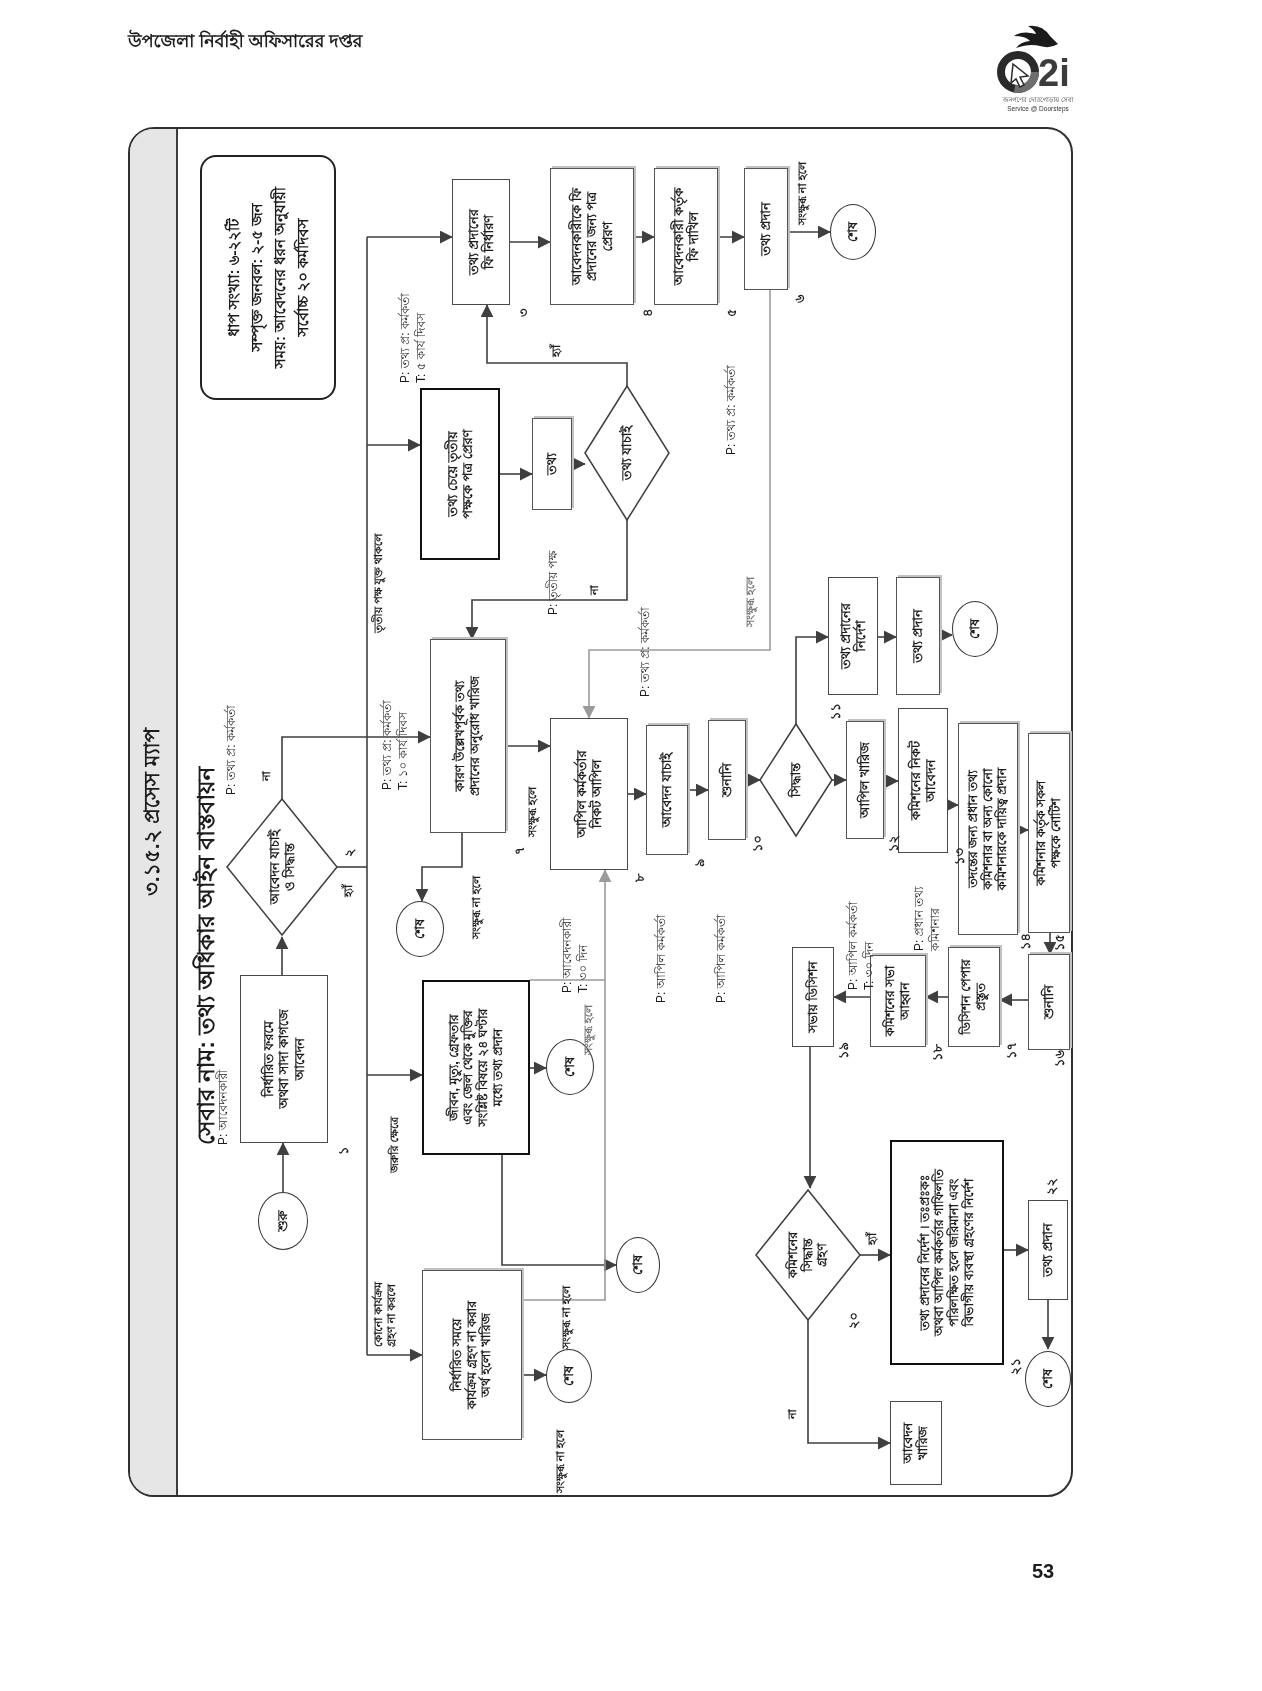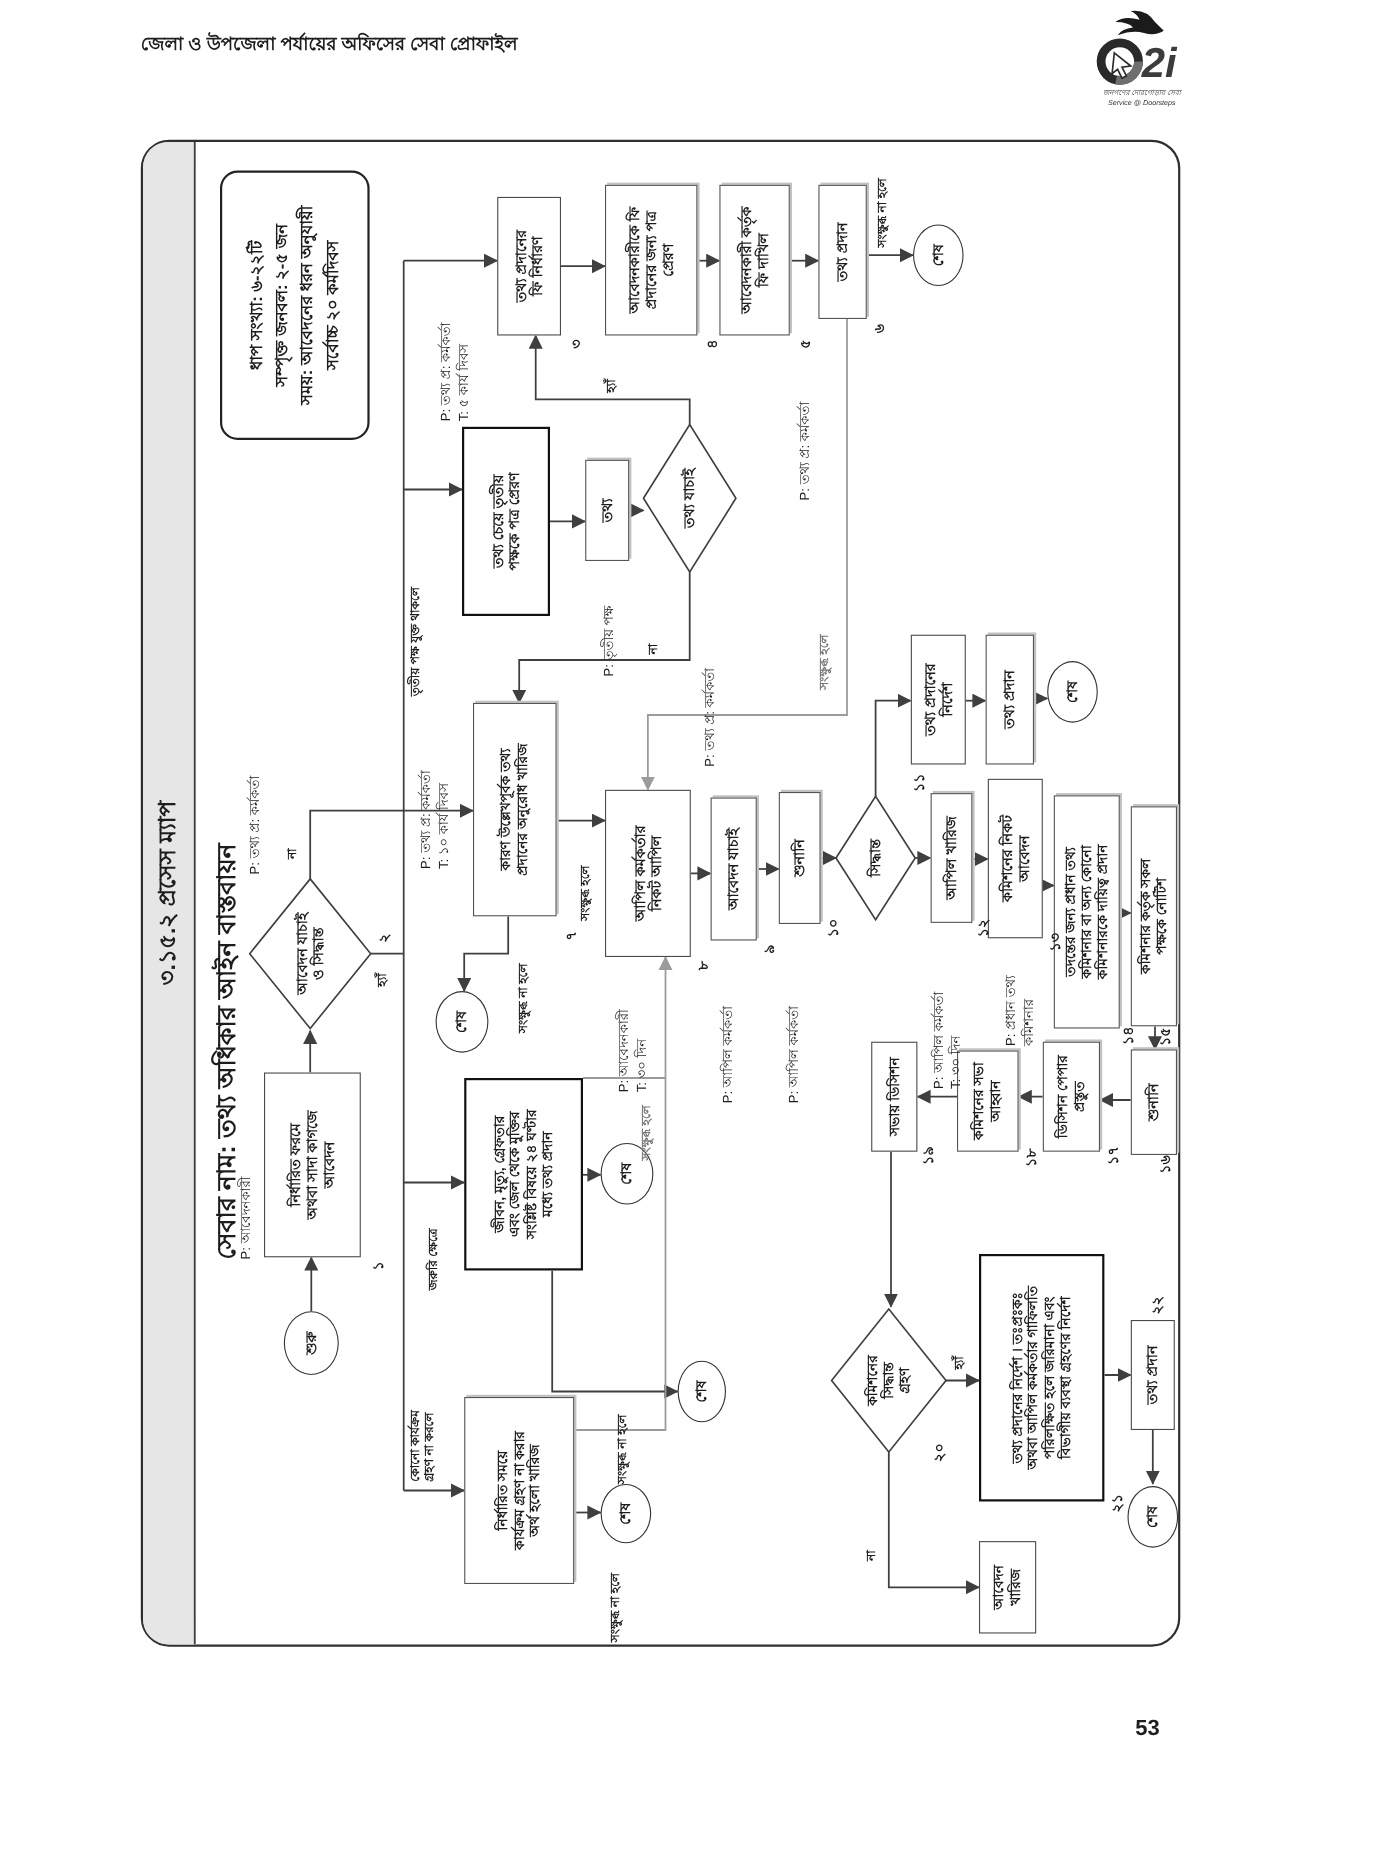--- a/index.html
+++ b/index.html
@@ -2,21 +2,21 @@
 <html><head>
 <meta charset="utf-8">
 <style>
   html,body{margin:0;padding:0;background:#fff;}
   .sheet{position:relative;width:1262px;height:1691px;background:#fff;overflow:hidden;
          font-family:"Liberation Sans",sans-serif;color:#1d1d1d;}
   
   .hdr{position:absolute;left:128px;top:28px;line-height:1.55;}
   .hdr .l1{font-size:17.5px;font-weight:700;}
   .hdr .l2{font-size:16.5px;font-weight:600;}
-  .logo{position:absolute;left:980px;top:4px;width:160px;height:100px;font-style:italic;}
+  .logo{position:absolute;left:980px;top:20px;width:160px;height:100px;}
   .pageno{position:absolute;left:1032px;top:1560px;font-size:20px;font-weight:700;}
   
   .flow{position:absolute;left:128px;top:1497px;width:1370px;height:945px;
         transform:rotate(-90deg);transform-origin:0 0;
         border:2.5px solid #2f2f2f;border-radius:26px;background:#fff;box-sizing:border-box;}
   .strip{position:absolute;left:0;top:0;width:100%;height:48px;background:#e6e6e6;
          border-bottom:2px solid #3c3c3c;border-radius:23px 23px 0 0;
          display:flex;align-items:center;justify-content:center;
          font-size:21px;font-weight:700;box-sizing:border-box;}
   .svc{position:absolute;left:350px;top:58px;font-size:23px;font-weight:700;}
@@ -36,21 +36,21 @@
   .num{position:absolute;font-size:13px;font-weight:700;}
   .elabel{position:absolute;font-size:11px;font-weight:600;white-space:pre-line;line-height:1.2;}
   .elabel.gray{color:#777;}
   .ann{position:absolute;font-size:12px;font-weight:500;white-space:pre-line;line-height:1.3;}
 </style>
 </head>
 <body>
 <div class="sheet">
 
   <div class="hdr">
-    <div class="l2">জেলা ও উপজেলা পর্যায়ের অফিসের সেবা প্রোফাইল</div>
+    <div class="l1">উপজেলা নির্বাহী অফিসারের দপ্তর</div>
   </div>
 
   <div class="logo">
     <svg width="160" height="100" viewBox="0 0 160 100">
       <g>
         <path d="M70 16 q-8 -12 -22 -10 q6 3 8 8 q-14 -4 -22 2 q12 0 16 5 q-10 1 -14 7 q14 -5 24 -2 q10 3 18 -2 q-5 -5 -8 -8z" fill="#1b1b1b"></path>
       </g>
       <g>
         <circle cx="38" cy="52" r="17" fill="none" stroke="#2a2a2a" stroke-width="8"></circle>
         <circle cx="38" cy="52" r="17" fill="none" stroke="#6e6e6e" stroke-width="8" stroke-dasharray="30 77"></circle>

